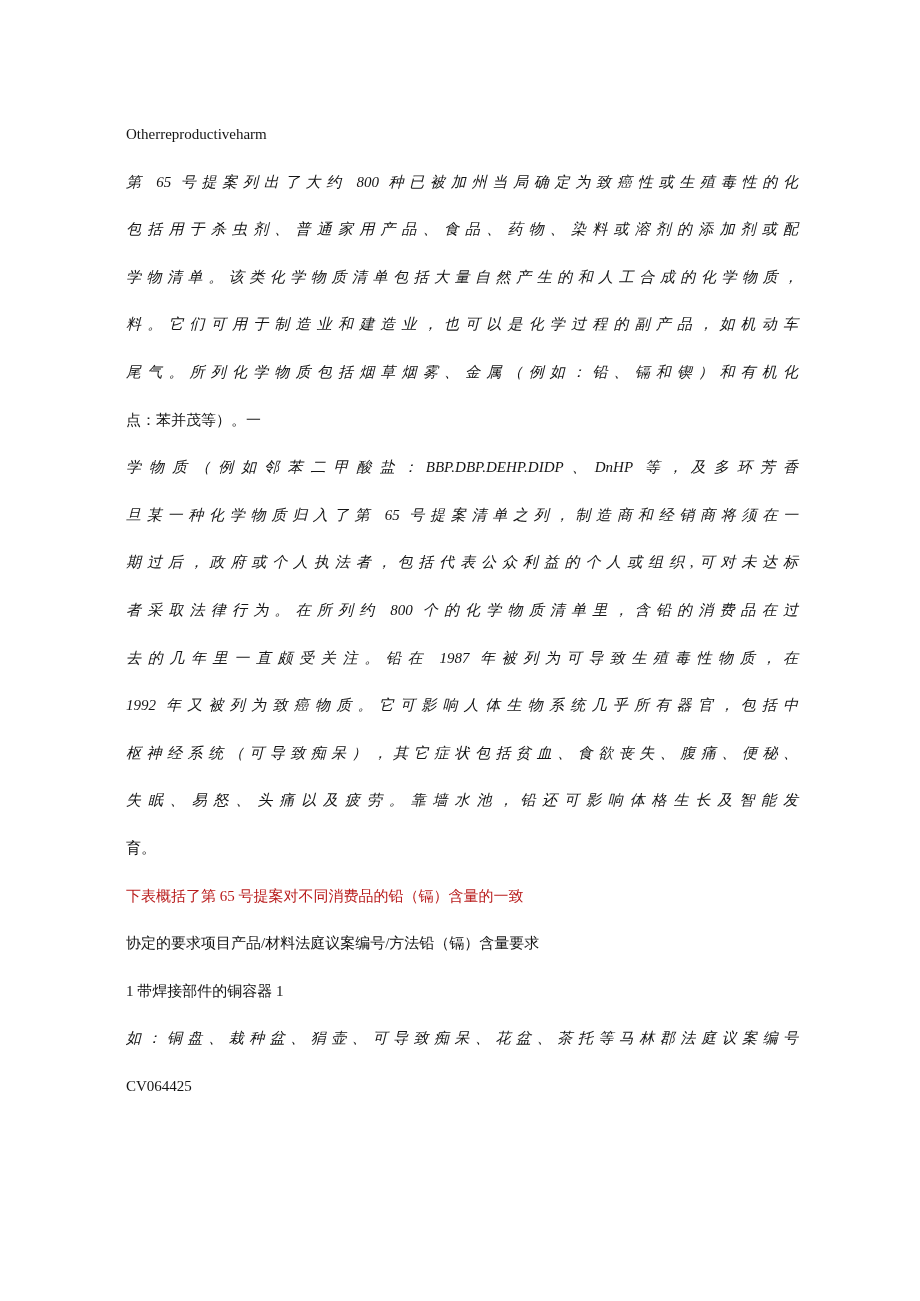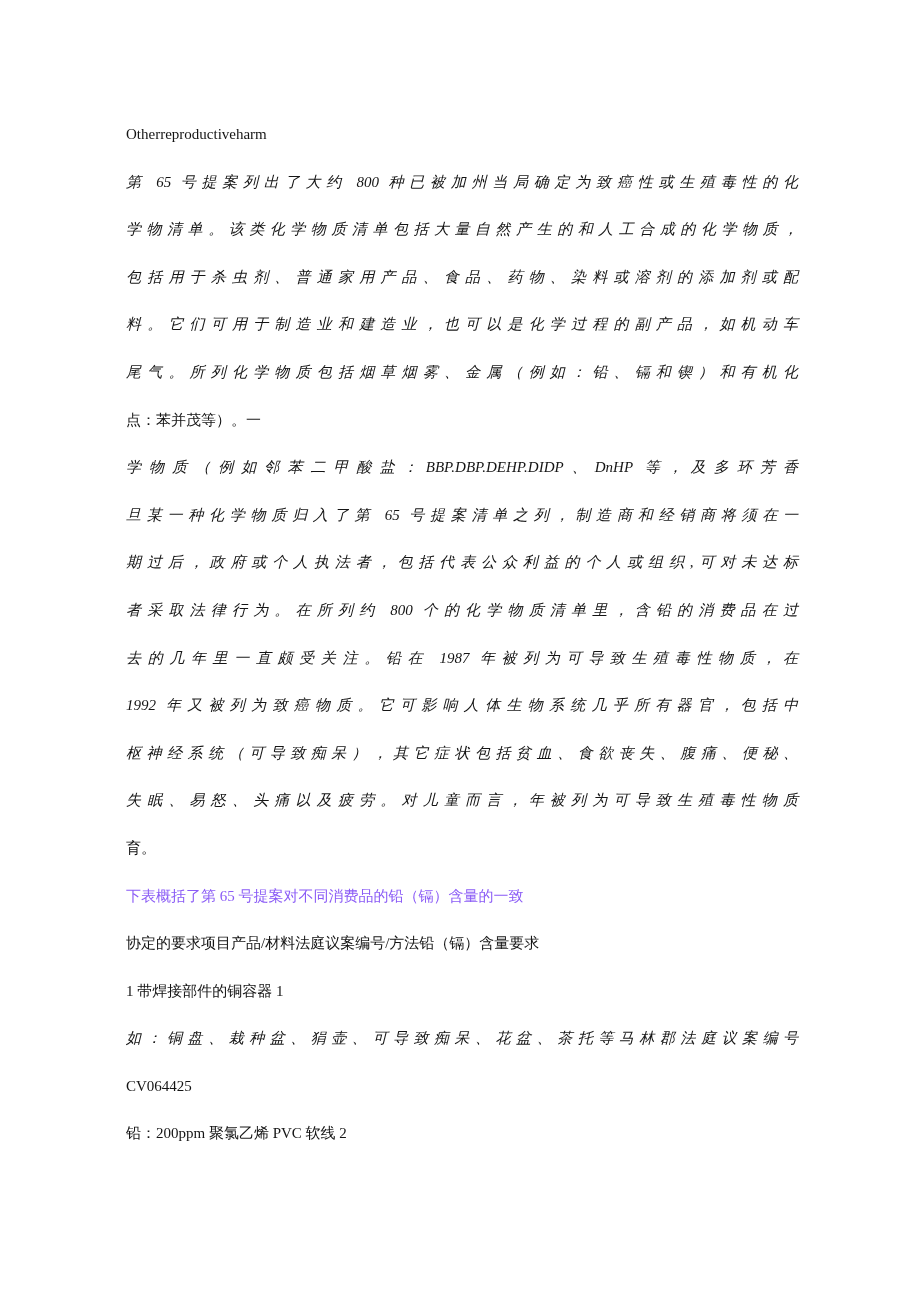--- a/index.html
+++ b/index.html
@@ -30,44 +30,43 @@
     text-align: left;
     overflow: visible;
   }
   .line.full {
     white-space: normal;
     text-align: justify;
     text-align-last: justify;
     font-style: italic;
   }
   .line.red {
-    color: #8b5cf6;
+    color: #b91c1c;
   }
 </style>
 </head>
 <body>
 
 <div class="page">
   <div class="doc" id="doc">
       <div class="line">Otherreproductiveharm</div>
       <div class="line full">第 65 号提案列出了大约 800 种已被加州当局确定为致癌性或生殖毒性的化</div>
+      <div class="line full">包括用于杀虫剂、普通家用产品、食品、药物、染料或溶剂的添加剂或配</div>
       <div class="line full">学物清单。该类化学物质清单包括大量自然产生的和人工合成的化学物质，</div>
-      <div class="line full">包括用于杀虫剂、普通家用产品、食品、药物、染料或溶剂的添加剂或配</div>
       <div class="line full">料。它们可用于制造业和建造业，也可以是化学过程的副产品，如机动车</div>
       <div class="line full">尾气。所列化学物质包括烟草烟雾、金属（例如：铅、镉和锲）和有机化</div>
       <div class="line">点：苯并茂等）。一</div>
       <div class="line full">学物质（例如邻苯二甲酸盐：BBP.DBP.DEHP.DIDP、DnHP 等，及多环芳香</div>
       <div class="line full">旦某一种化学物质归入了第 65 号提案清单之列，制造商和经销商将须在一</div>
       <div class="line full">期过后，政府或个人执法者，包括代表公众利益的个人或组织,可对未达标</div>
       <div class="line full">者采取法律行为。在所列约 800 个的化学物质清单里，含铅的消费品在过</div>
       <div class="line full">去的几年里一直颇受关注。铅在 1987 年被列为可导致生殖毒性物质，在</div>
       <div class="line full">1992 年又被列为致癌物质。它可影响人体生物系统几乎所有器官，包括中</div>
       <div class="line full">枢神经系统（可导致痴呆），其它症状包括贫血、食欲丧失、腹痛、便秘、</div>
-      <div class="line full">失眠、易怒、头痛以及疲劳。对儿童而言，年被列为可导致生殖毒性物质</div>
+      <div class="line full">失眠、易怒、头痛以及疲劳。靠墙水池，铅还可影响体格生长及智能发</div>
       <div class="line">育。</div>
       <div class="line red">下表概括了第 65 号提案对不同消费品的铅（镉）含量的一致</div>
       <div class="line">协定的要求项目产品/材料法庭议案编号/方法铅（镉）含量要求</div>
       <div class="line">1 带焊接部件的铜容器 1</div>
       <div class="line full">如：铜盘、栽种盆、狷壶、可导致痴呆、花盆、茶托等马林郡法庭议案编号</div>
       <div class="line">CV064425</div>
-      <div class="line">铅：200ppm 聚氯乙烯 PVC 软线 2</div>
     </div>
 </div>
 
 </body></html>

